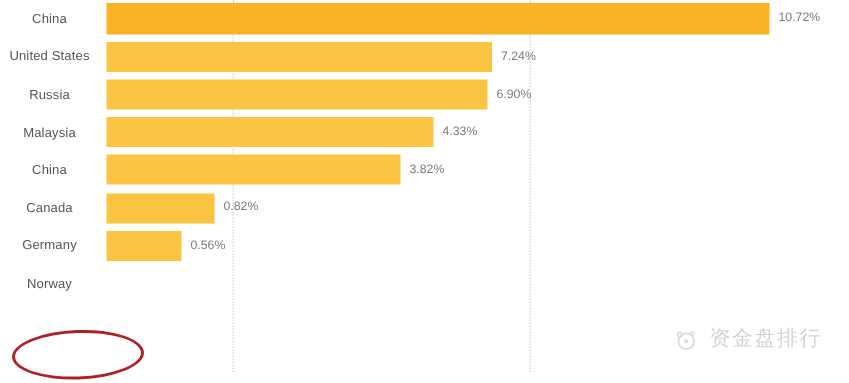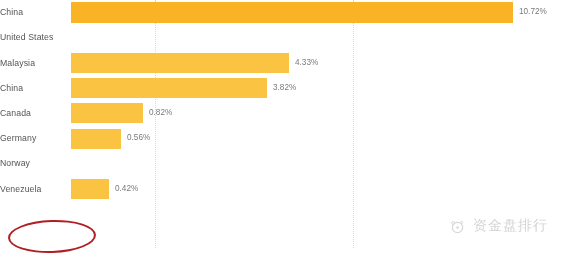--- a/index.html
+++ b/index.html
@@ -34,21 +34,21 @@
   .row{
     position:relative;
     height:25.2px;
     display:flex;
     align-items:center;
   }
   .cat-label{
     position:absolute;
     left:0;
     width:66px;
-    text-align:left;
+    text-align:center;
     font-size:8.7px;
     color:#555555;
     letter-spacing:0.1px;
     white-space:nowrap;
     line-height:1;
   }
   .bar-wrap{
     position:absolute;
     left:71px;
     right:0;
@@ -124,22 +124,33 @@
       <div class="row first" style="top:0;">
         <div class="cat-label">China</div>
         <div class="bar-wrap">
           <div class="bar" style="width:442px;"></div>
           <div class="val-label">10.72%</div>
         </div>
       </div>
 
       <div class="row">
         <div class="cat-label">United States</div>
-      </div>
-
+        <div class="bar-wrap">
+          <div class="bar" style="width:257px;"></div>
+          <div class="val-label">7.24%</div>
+        </div>
+      </div>
+
+      <div class="row">
+        <div class="cat-label">Russia</div>
+        <div class="bar-wrap">
+          <div class="bar" style="width:254px;"></div>
+          <div class="val-label">6.90%</div>
+        </div>
+      </div>
 
 
       <div class="row">
         <div class="cat-label">Malaysia</div>
         <div class="bar-wrap">
           <div class="bar" style="width:218px;"></div>
           <div class="val-label">4.33%</div>
         </div>
       </div>
 
@@ -164,27 +175,20 @@
         <div class="bar-wrap">
           <div class="bar" style="width:50px;"></div>
           <div class="val-label">0.56%</div>
         </div>
       </div>
 
       <div class="row">
         <div class="cat-label">Norway</div>
       </div>
 
-      <div class="row">
-        <div class="cat-label">Venezuela</div>
-        <div class="bar-wrap">
-          <div class="bar" style="width:38px;"></div>
-          <div class="val-label">0.42%</div>
-        </div>
-      </div>
 
     </div>
 
     <div class="highlight-ellipse"></div>
 
   </div>
 
   <div class="watermark">
     <span class="wm-icon">
       <svg width="17" height="17" viewBox="0 0 17 17">

